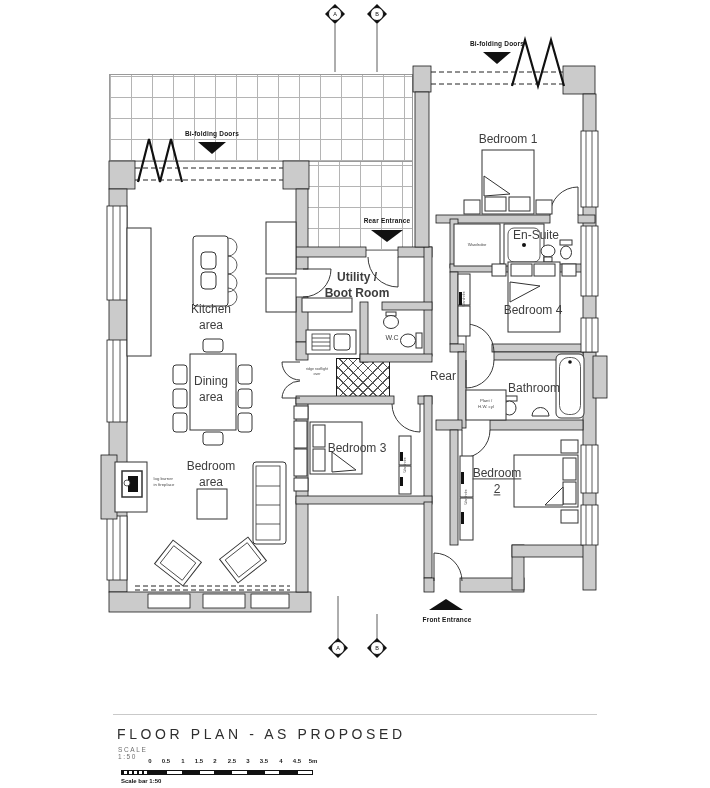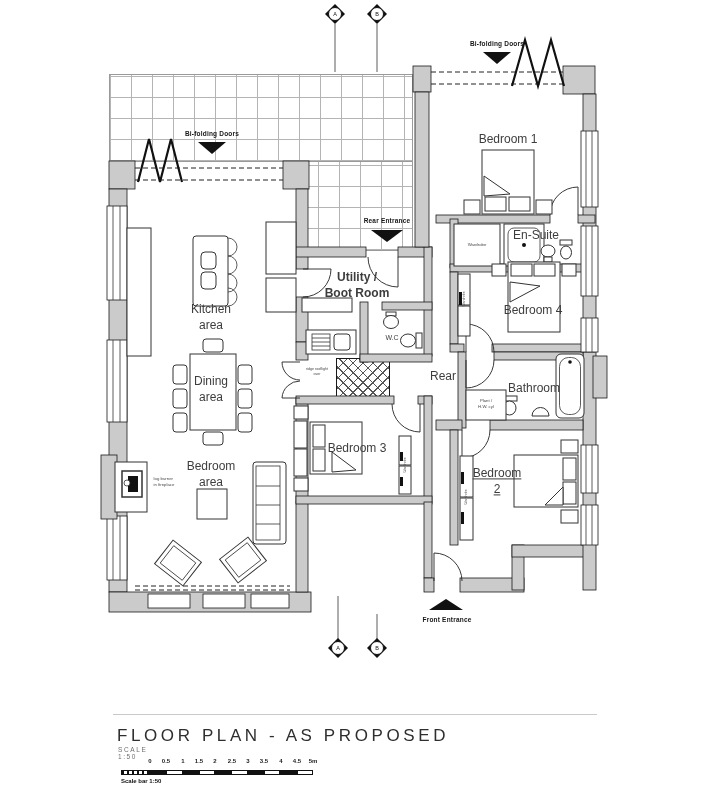--- a/index.html
+++ b/index.html
@@ -27,21 +27,21 @@
   svg text { font-family:"Liberation Sans", sans-serif; fill:#111; }
   .lbl { position:absolute; transform:translate(-50%,-50%); white-space:pre-line;
          text-align:center; color:#3d3d3d; line-height:1.3; z-index:5; }
   .rlabel { font-size:12px; }
   .slabel { font-size:6.5px; font-weight:bold; color:#161616; letter-spacing:.2px; }
   .tlabel { font-size:4.3px; color:#474747; line-height:1.35; }
   .vlabel { font-size:3.6px; color:#555;
             transform:translate(-50%,-50%) rotate(-90deg); white-space:nowrap; }
   .titleblock { position:absolute; left:0; top:0; z-index:6; }
   .tb-rule  { position:absolute; left:113px; top:714px; width:484px; height:1px; background:#c9c9c9; }
-  .tb-title { position:absolute; left:117px; top:726px; font-size:17px; letter-spacing:3.6px;
+  .tb-title { position:absolute; left:117px; top:726px; font-size:14px; letter-spacing:3.6px;
               color:#2e2e2e; white-space:nowrap; }
   .tb-scale { position:absolute; left:118px; top:746px; font-size:6.5px; letter-spacing:1.6px; color:#6e6e6e; }
   .sbar { position:absolute; left:121px; top:758px; width:200px; height:28px; }
   .sbar .num { position:absolute; top:0; transform:translateX(-50%); font-size:6px;
                font-weight:bold; color:#222; }
   .sbar .bar { position:absolute; left:0; top:12px; height:5px; display:flex; }
   .sbar .bar div { box-sizing:border-box; border:0.8px solid #111; height:5px; }
   .sbar .pre { width:29px; background:repeating-linear-gradient(90deg,#111 0 2px,#fff 2px 5px); }
   .sbar .sb { width:16.3px; background:#fff; }
   .sbar .sk { width:16.3px; background:#111; }

